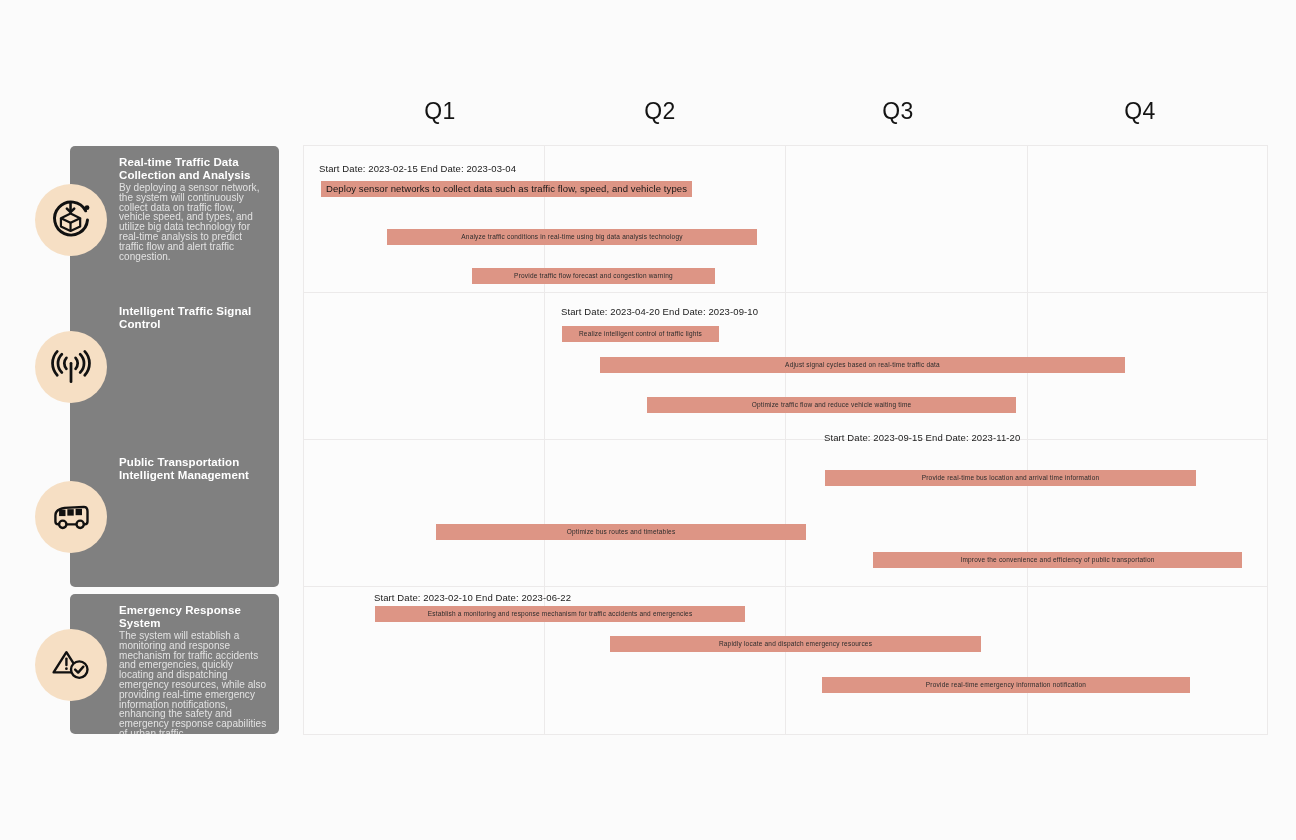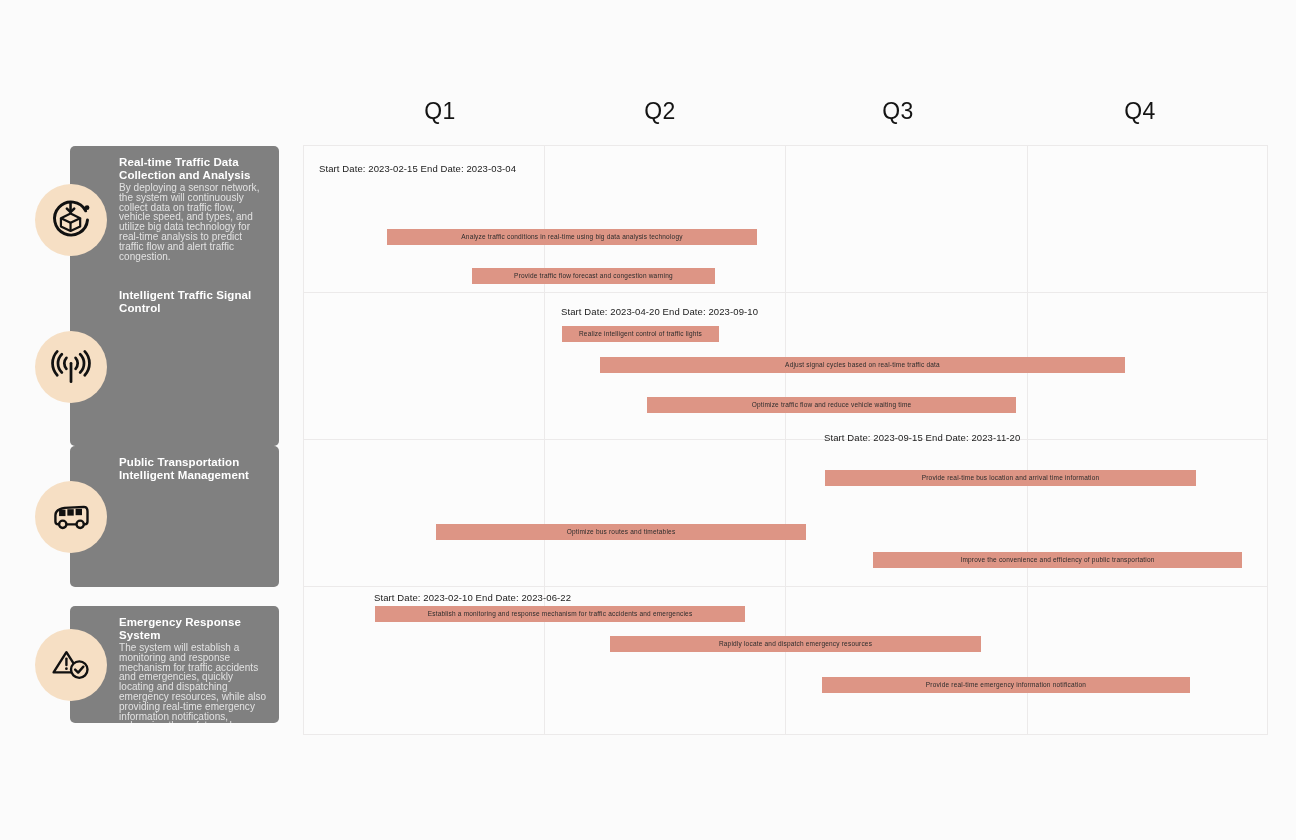--- a/index.html
+++ b/index.html
@@ -72,28 +72,31 @@
       <path d="M40 14 A18 18 0 1 0 42 24" fill="none" stroke="#111" stroke-width="3.2" stroke-linecap="round"></path>
       <circle cx="41.5" cy="10.5" r="2.6" fill="#111"></circle>
       <path d="M13 22 L23.5 17 L34 22 L23.5 27 Z" fill="none" stroke="#111" stroke-width="2.4" stroke-linejoin="round"></path>
       <path d="M13 22 L13 31 L23.5 36 L34 31 L34 22" fill="none" stroke="#111" stroke-width="2.4" stroke-linejoin="round"></path>
       <line x1="23.5" y1="27" x2="23.5" y2="36" stroke="#111" stroke-width="2.4"></line>
       <line x1="23.5" y1="5" x2="23.5" y2="15" stroke="#111" stroke-width="2.8" stroke-linecap="round"></line>
       <path d="M19.5 11.5 L23.5 15.5 L27.5 11.5" fill="none" stroke="#111" stroke-width="2.8" stroke-linecap="round" stroke-linejoin="round"></path>
     </svg>
   </div>
   <div class="daterange" style="left:319px;top:163px;">Start Date: 2023-02-15   End Date: 2023-03-04</div>
+  <div class="bar primary" style="left:321px;top:181px;width:371px;">
+    <span>Deploy sensor networks to collect data such as traffic flow, speed, and vehicle types</span>
+  </div>
   <div class="bar" style="left:387px;top:229px;width:370px;">
     <span>Analyze traffic conditions in real-time using big data analysis technology</span>
   </div>
   <div class="bar" style="left:472px;top:268px;width:243px;">
     <span>Provide traffic flow forecast and congestion warning</span>
   </div>
 
-  <div class="card" style="top:279px;height:167px;">
+  <div class="card" style="top:295px;height:167px;">
     <div class="card-title">Intelligent Traffic Signal Control</div>
   </div>
   <div class="avatar" style="top:331px;">
     <svg width="44" height="44" viewBox="0 0 48 48">
       <line x1="24" y1="20" x2="24" y2="40" stroke="#111" stroke-width="3" stroke-linecap="round"></line>
       <path d="M19 14 A9 9 0 0 0 19 26" fill="none" stroke="#111" stroke-width="3" stroke-linecap="round"></path>
       <path d="M29 14 A9 9 0 0 1 29 26" fill="none" stroke="#111" stroke-width="3" stroke-linecap="round"></path>
       <path d="M14 10 A14 14 0 0 0 14 30" fill="none" stroke="#111" stroke-width="3" stroke-linecap="round"></path>
       <path d="M34 10 A14 14 0 0 1 34 30" fill="none" stroke="#111" stroke-width="3" stroke-linecap="round"></path>
       <path d="M9 7 A19 19 0 0 0 9 33" fill="none" stroke="#111" stroke-width="3" stroke-linecap="round"></path>
@@ -128,21 +131,21 @@
   <div class="bar" style="left:825px;top:470px;width:371px;">
     <span>Provide real-time bus location and arrival time information</span>
   </div>
   <div class="bar" style="left:436px;top:524px;width:370px;">
     <span>Optimize bus routes and timetables</span>
   </div>
   <div class="bar" style="left:873px;top:552px;width:369px;">
     <span>Improve the convenience and efficiency of public transportation</span>
   </div>
 
-  <div class="card" style="top:594px;height:117px;margin-top:12px;">
+  <div class="card" style="top:594px;height:140px;">
     <div class="card-title">Emergency Response System</div>
     <div class="card-desc">The system will establish a monitoring and response mechanism for traffic accidents and emergencies, quickly locating and dispatching emergency resources, while also providing real-time emergency information notifications, enhancing the safety and emergency response capabilities of urban traffic.</div>
   </div>
   <div class="avatar" style="top:629px;">
     <svg width="44" height="44" viewBox="0 0 48 48">
       <path d="M19 10 L33 32 L5 32 Z" fill="none" stroke="#111" stroke-width="2.6" stroke-linejoin="round"></path>
       <line x1="19" y1="17" x2="19" y2="24" stroke="#111" stroke-width="2.6" stroke-linecap="round"></line>
       <circle cx="19" cy="28" r="1.5" fill="#111"></circle>
       <circle cx="33" cy="29" r="9" fill="#f6dfc4" stroke="#111" stroke-width="2.6"></circle>
       <path d="M28.5 29 L31.8 32.3 L37.5 25.8" fill="none" stroke="#111" stroke-width="2.6" stroke-linecap="round" stroke-linejoin="round"></path>

